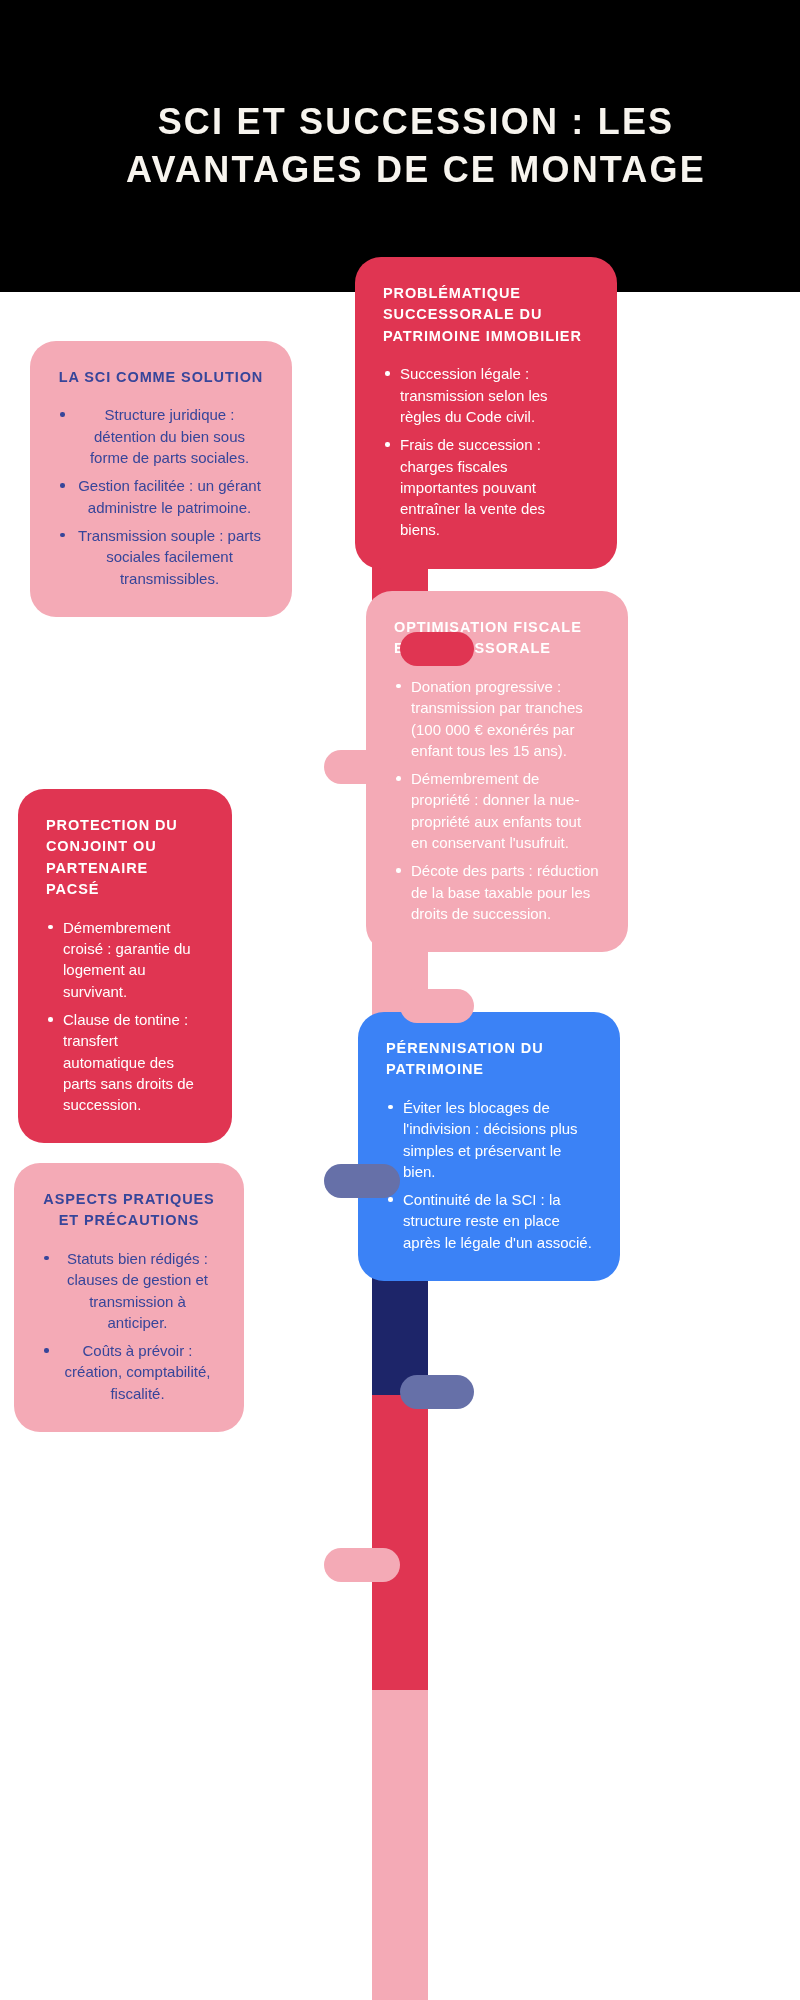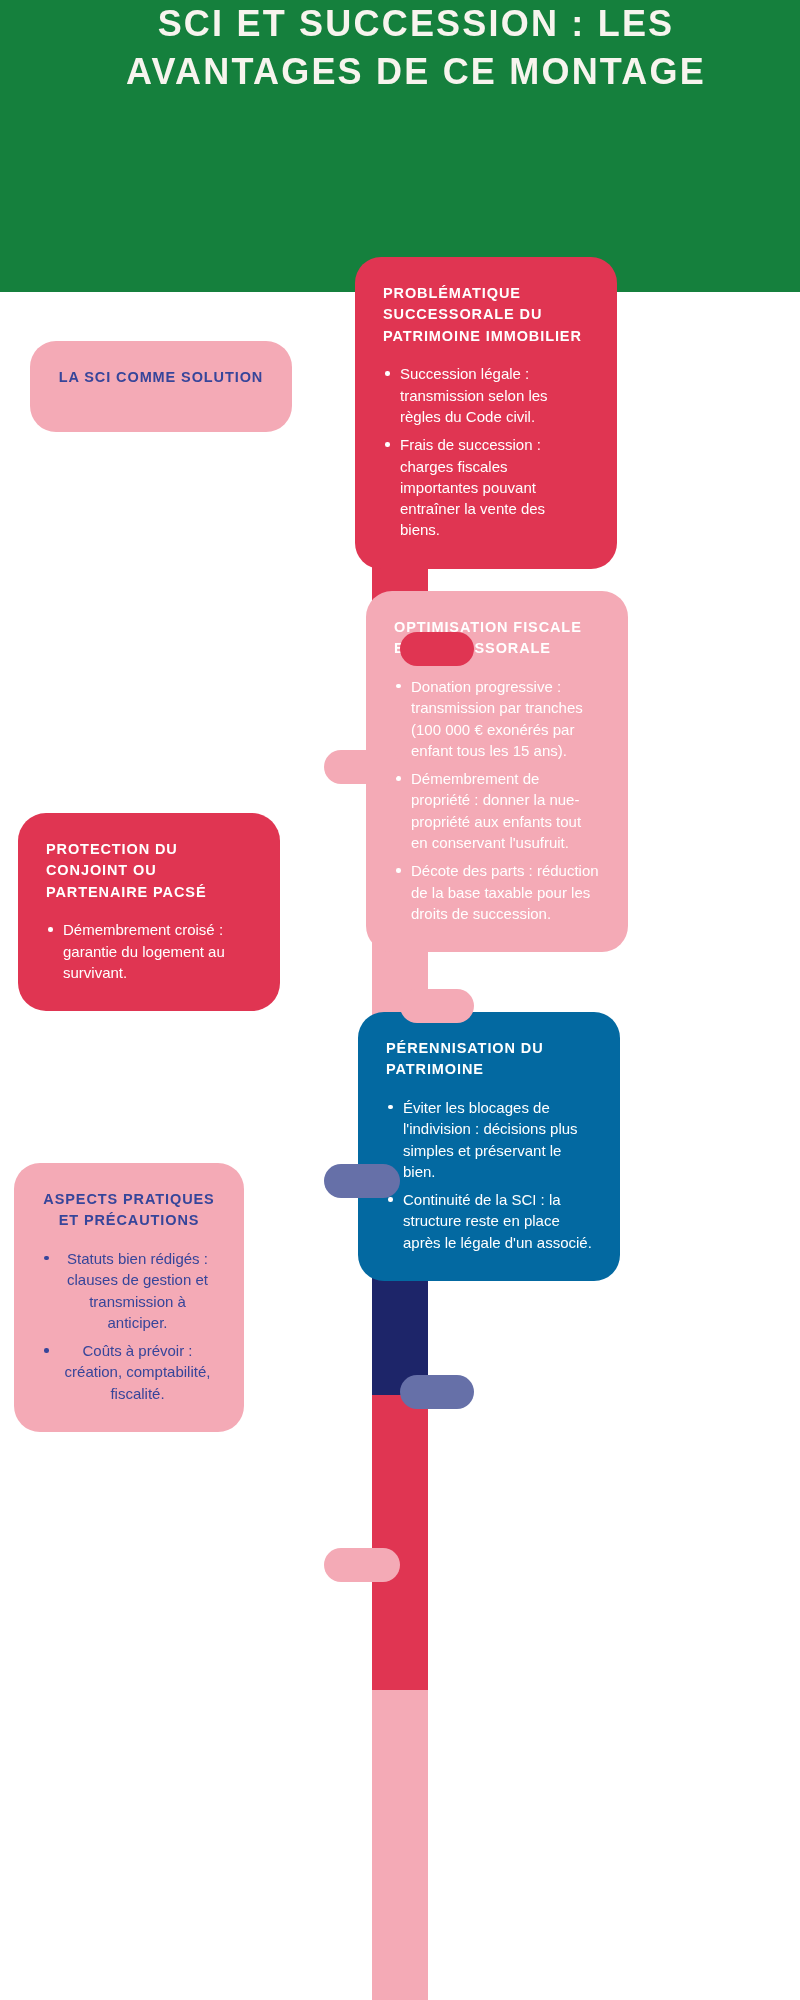--- a/index.html
+++ b/index.html
@@ -15,23 +15,23 @@
     height: 2000px;
     overflow: hidden;
     background: #ffffff;
   }
 
   
   #header {
     position: absolute;
     left: 0; top: 0;
     width: 800px; height: 292px;
-    background: #15803d;
+    background: #000000;
     display: flex;
-    align-items: flex-start;
+    align-items: center;
     justify-content: center;
     padding-left: 32px;
   }
   #header-title {
     color: #f7f4ee;
     font-size: 36px;
     font-weight: 700;
     letter-spacing: 2.2px;
     line-height: 1.33;
     text-align: center;
@@ -93,21 +93,21 @@
   
   .card--red { background: #e03552; color: #ffffff; }
   .card--red h2 { color: #ffffff; }
   
   .card--pink { background: #f4aab6; color: #36459a; text-align: center; }
   .card--pink h2 { color: #36459a; }
   
   .card--pinkw { background: #f4aab6; color: #ffffff; }
   .card--pinkw h2 { color: #ffffff; }
   
-  .card--purple { background: #0369a1; color: #ffffff; }
+  .card--purple { background: #3b82f6; color: #ffffff; }
   .card--purple h2 { color: #ffffff; }
 </style>
 </head>
 <body>
 
 <div id="page">
 
   <div id="header">
     <div id="header-title">SCI ET SUCCESSION : LES AVANTAGES DE CE MONTAGE</div>
   </div>
@@ -118,40 +118,46 @@
       <div class="tl-seg" style="top: 465px; height: 173px; background: rgb(102, 112, 168);"></div>
       <div class="tl-seg" style="top: 638px; height: 265px; background: rgb(244, 170, 182);"></div>
       <div class="tl-seg" style="top: 903px; height: 200px; background: rgb(29, 37, 105);"></div>
       <div class="tl-seg" style="top: 1103px; height: 295px; background: rgb(224, 53, 82);"></div>
       <div class="tl-seg" style="top: 1398px; height: 310px; background: rgb(244, 170, 182);"></div>
     </div>
 
   <div id="cards-layer">
       <div class="card card--pink" style="left: 30px; top: 334px; width: 262px;">
         <h2>LA SCI COMME SOLUTION</h2>
+        <ul>
+          <li>Structure juridique : détention du bien sous forme de parts sociales.</li>
+          <li>Gestion facilitée : un gérant administre le patrimoine.</li>
+          <li>Transmission souple : parts sociales facilement transmissibles.</li>
+        </ul>
       </div>
       <div class="card card--red" style="left: 355px; top: 250px; width: 262px;">
         <h2>PROBLÉMATIQUE SUCCESSORALE DU PATRIMOINE IMMOBILIER</h2>
         <ul>
           <li>Succession légale : transmission selon les règles du Code civil.</li>
           <li>Frais de succession : charges fiscales importantes pouvant entraîner la vente des biens.</li>
         </ul>
       </div>
       <div class="card card--pinkw" style="left: 366px; top: 584px; width: 262px;">
         <h2>OPTIMISATION FISCALE ET SUCCESSORALE</h2>
         <ul>
           <li>Donation progressive : transmission par tranches (100 000 € exonérés par enfant tous les 15 ans).</li>
           <li>Démembrement de propriété : donner la nue-propriété aux enfants tout en conservant l'usufruit.</li>
           <li>Décote des parts : réduction de la base taxable pour les droits de succession.</li>
         </ul>
       </div>
-      <div class="card card--red" style="left: 18px; top: 806px; width: 262px; border-radius: 28px;">
+      <div class="card card--red" style="left: 18px; top: 782px; width: 214px;">
         <h2>PROTECTION DU CONJOINT OU PARTENAIRE PACSÉ</h2>
         <ul>
           <li>Démembrement croisé : garantie du logement au survivant.</li>
+          <li>Clause de tontine : transfert automatique des parts sans droits de succession.</li>
         </ul>
       </div>
       <div class="card card--purple" style="left: 358px; top: 1005px; width: 262px;">
         <h2>PÉRENNISATION DU PATRIMOINE</h2>
         <ul>
           <li>Éviter les blocages de l'indivision : décisions plus simples et préservant le bien.</li>
           <li>Continuité de la SCI : la structure reste en place après le légale d'un associé.</li>
         </ul>
       </div>
       <div class="card card--pink" style="left: 14px; top: 1156px; width: 230px;">

